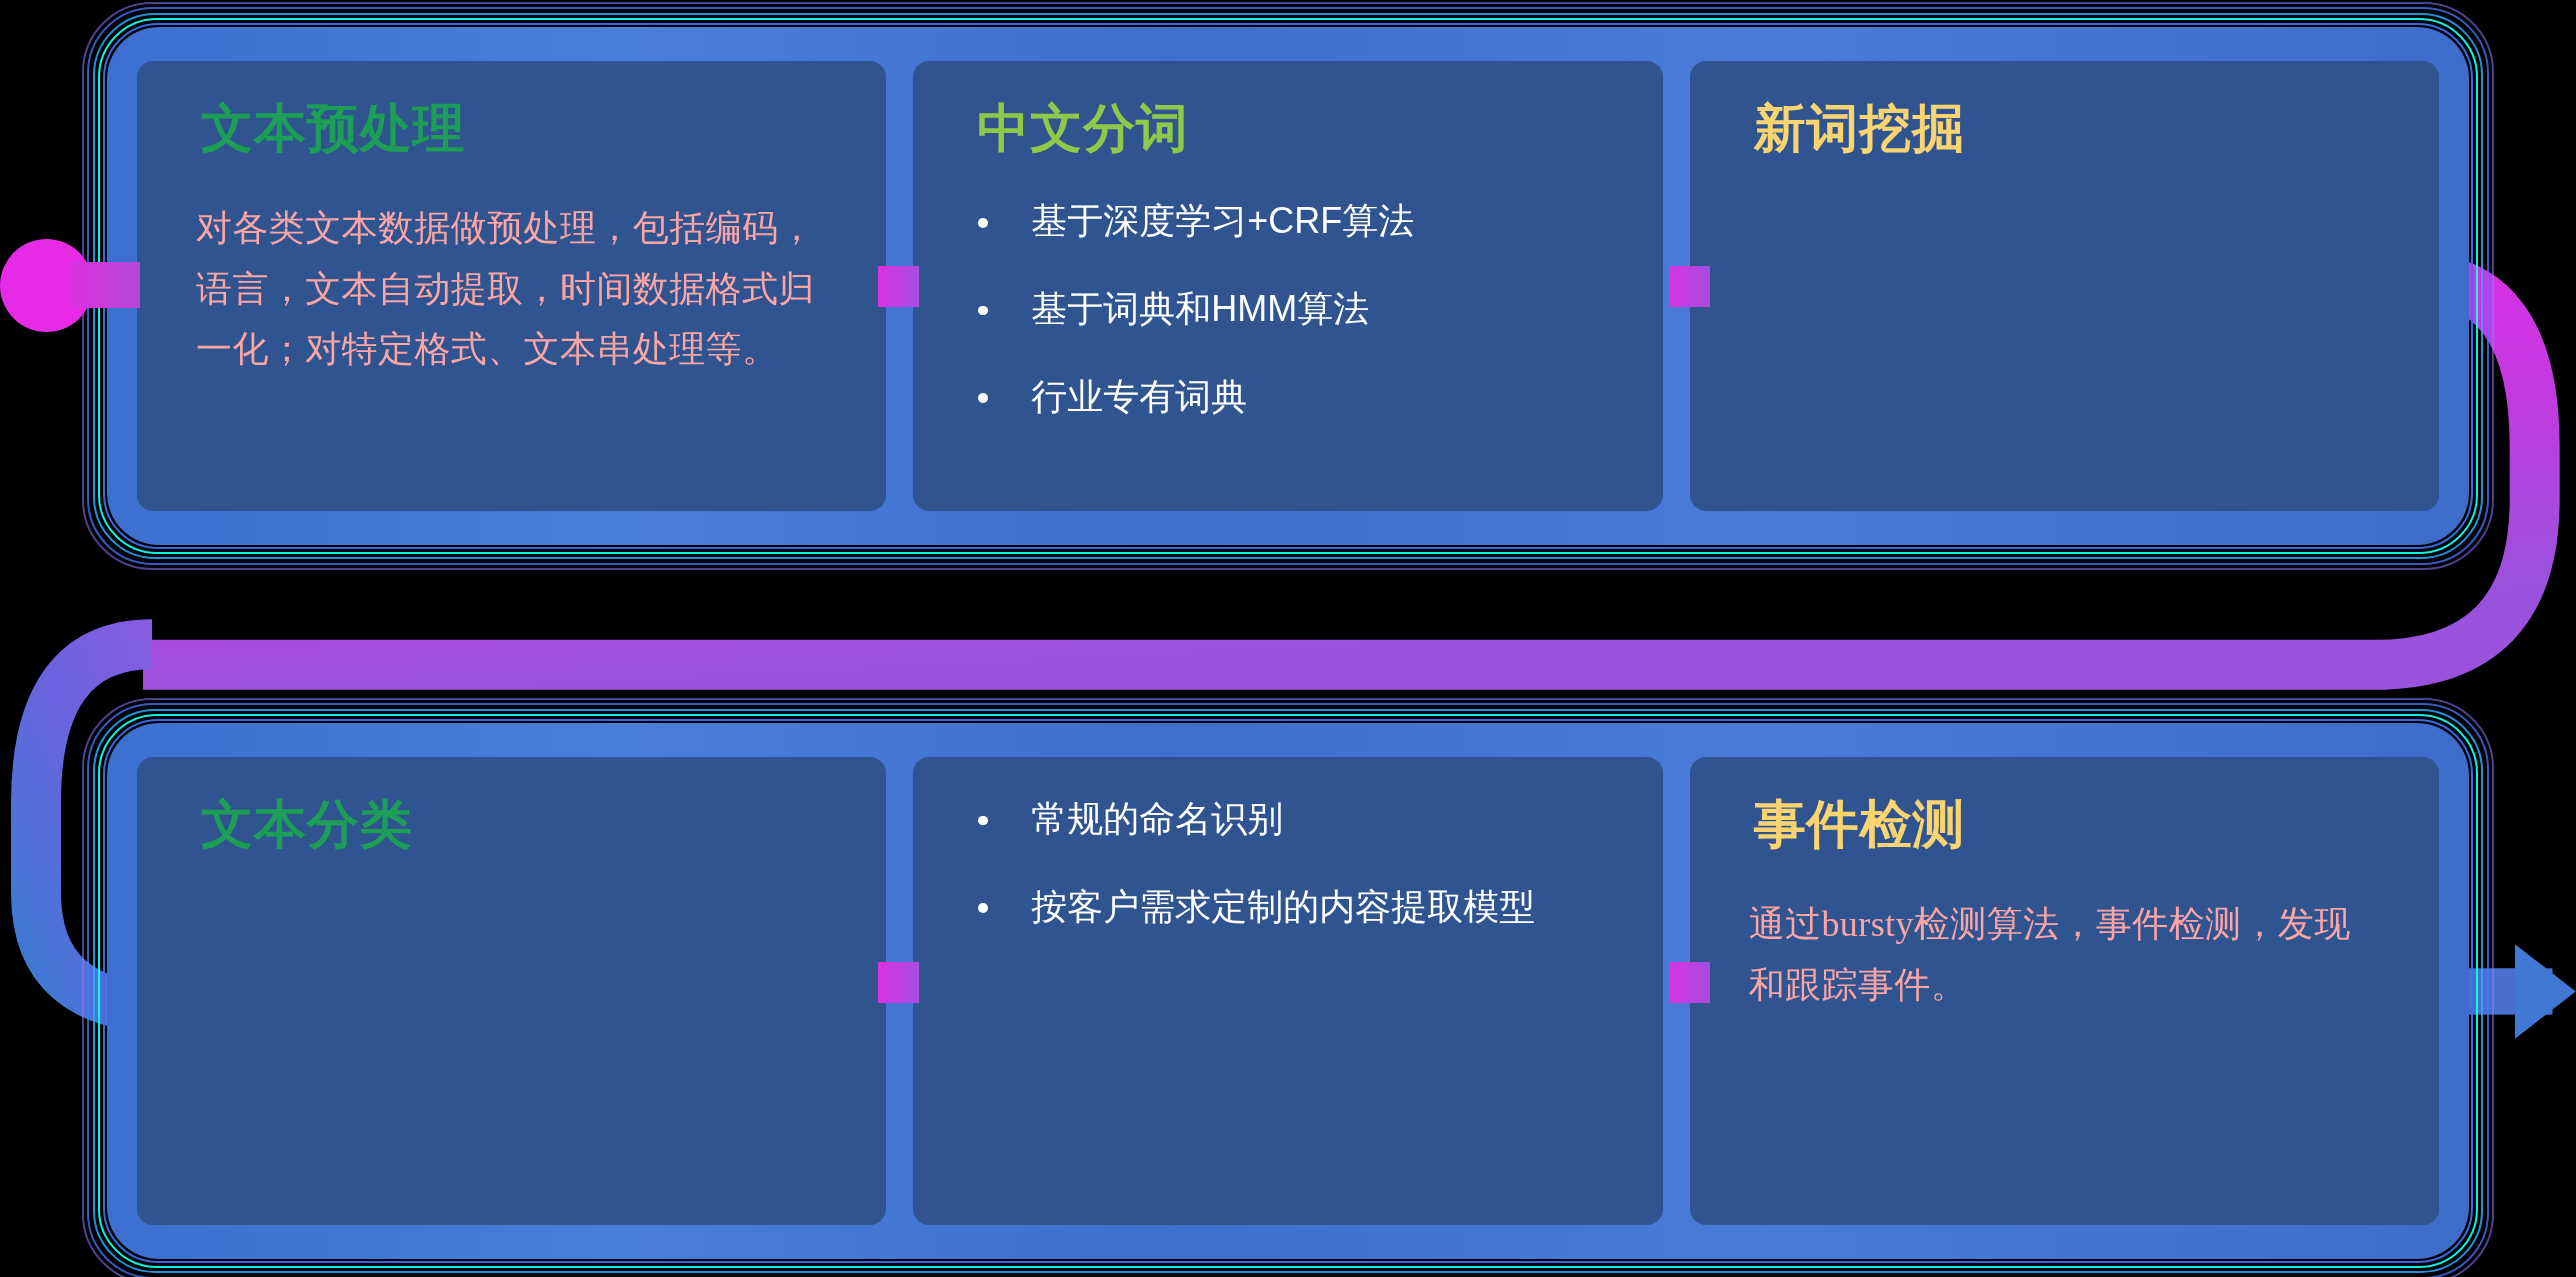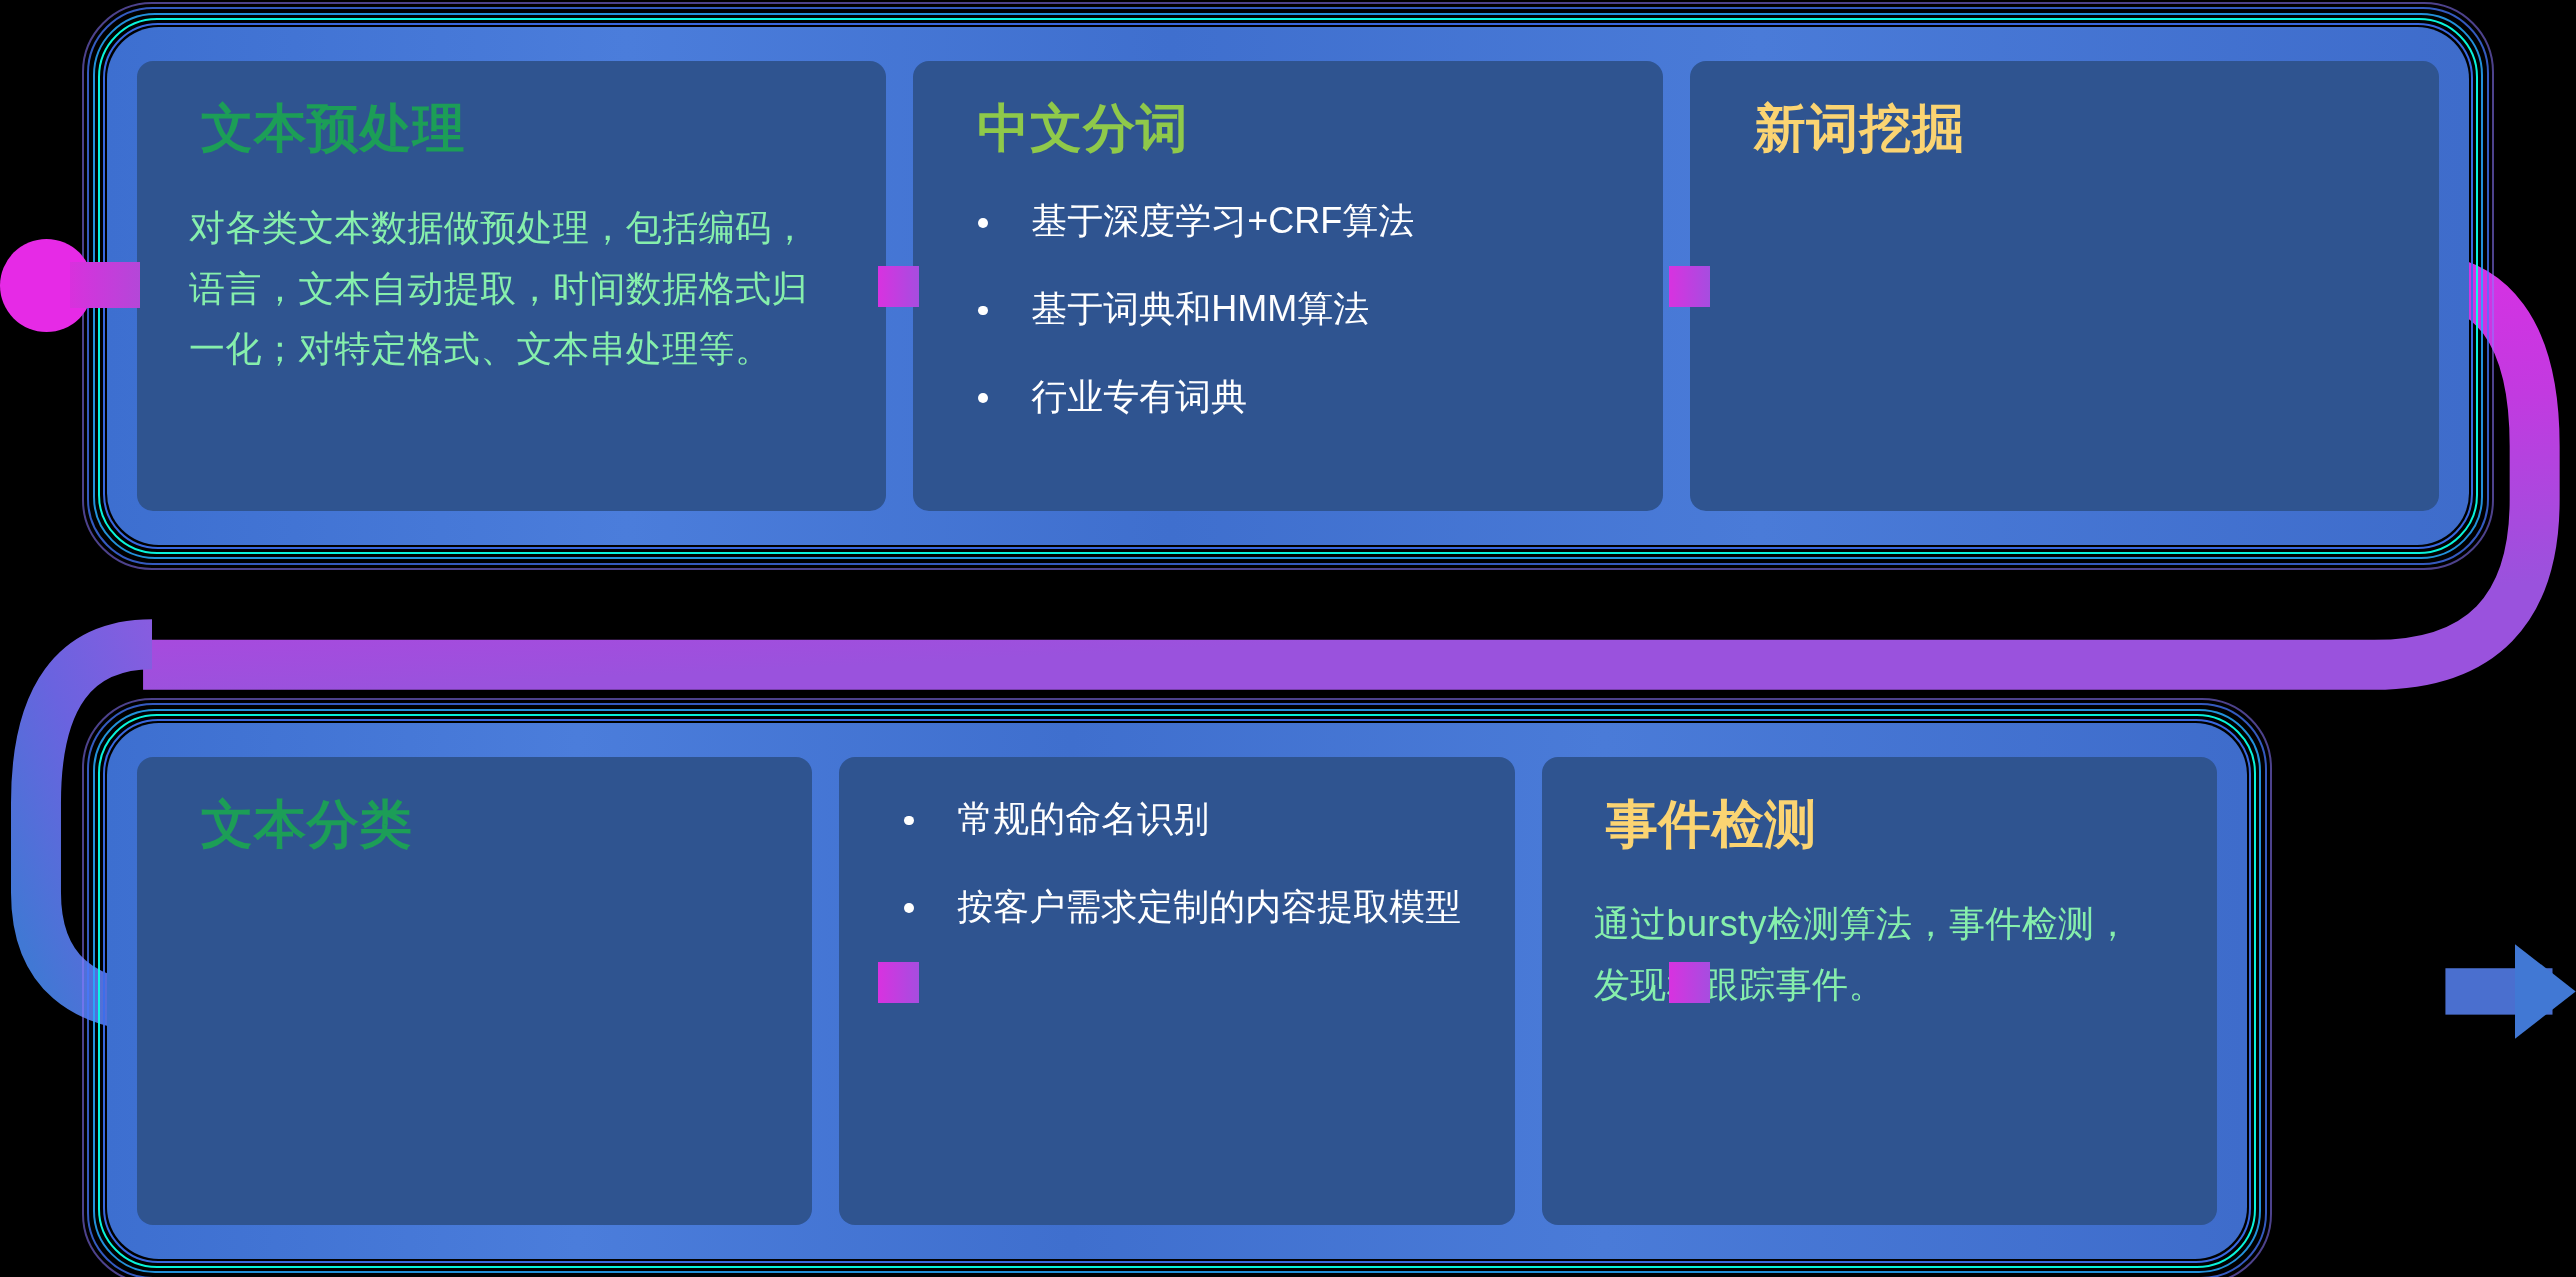--- a/index.html
+++ b/index.html
@@ -74,25 +74,25 @@
     line-height: 1.1;
     letter-spacing: 0.9px;
     margin: 0 0 41px 12px;
     white-space: nowrap;
   }
   .t-green  { color: #1c9e57; }
   .t-lime   { color: #8fc94a; }
   .t-yellow { color: #fbd472; }
 
   .card-body {
-    color: #86efac;
+    color: #fca5a5;
     font-size: 36px;
     line-height: 1.68;
     letter-spacing: 0.4px;
-    margin: 0;
+    margin: 7px;
   }
 
   ul.bullets {
     list-style: none;
     margin: 0;
     padding: 0;
   }
   ul.bullets li {
     position: relative;
     color: #ffffff;
@@ -201,21 +201,21 @@
       <div class="card">
         <div class="card-title t-yellow">新词挖掘</div>
       </div>
 
     </div>
   </div>
 
   <div class="mini-link" style="left:878px; top:266px;"></div>
   <div class="mini-link" style="left:1669px; top:266px;"></div>
 
-  <div class="row-wrap" style="left:107px; top:723px; width:2140px; height:536px;">
+  <div class="row-wrap" style="left:107px; top:723px; width:2362px; height:536px;font-family:Liberation Serif, serif;">
     <div class="row-glow g1"></div>
     <div class="row-glow g2"></div>
     <div class="row-glow g3"></div>
     <div class="row-glow g4"></div>
     <div class="row-glow g5"></div>
     <div class="row-inner">
 
       <div class="card">
         <div class="card-title t-green">文本分类</div>
       </div>

